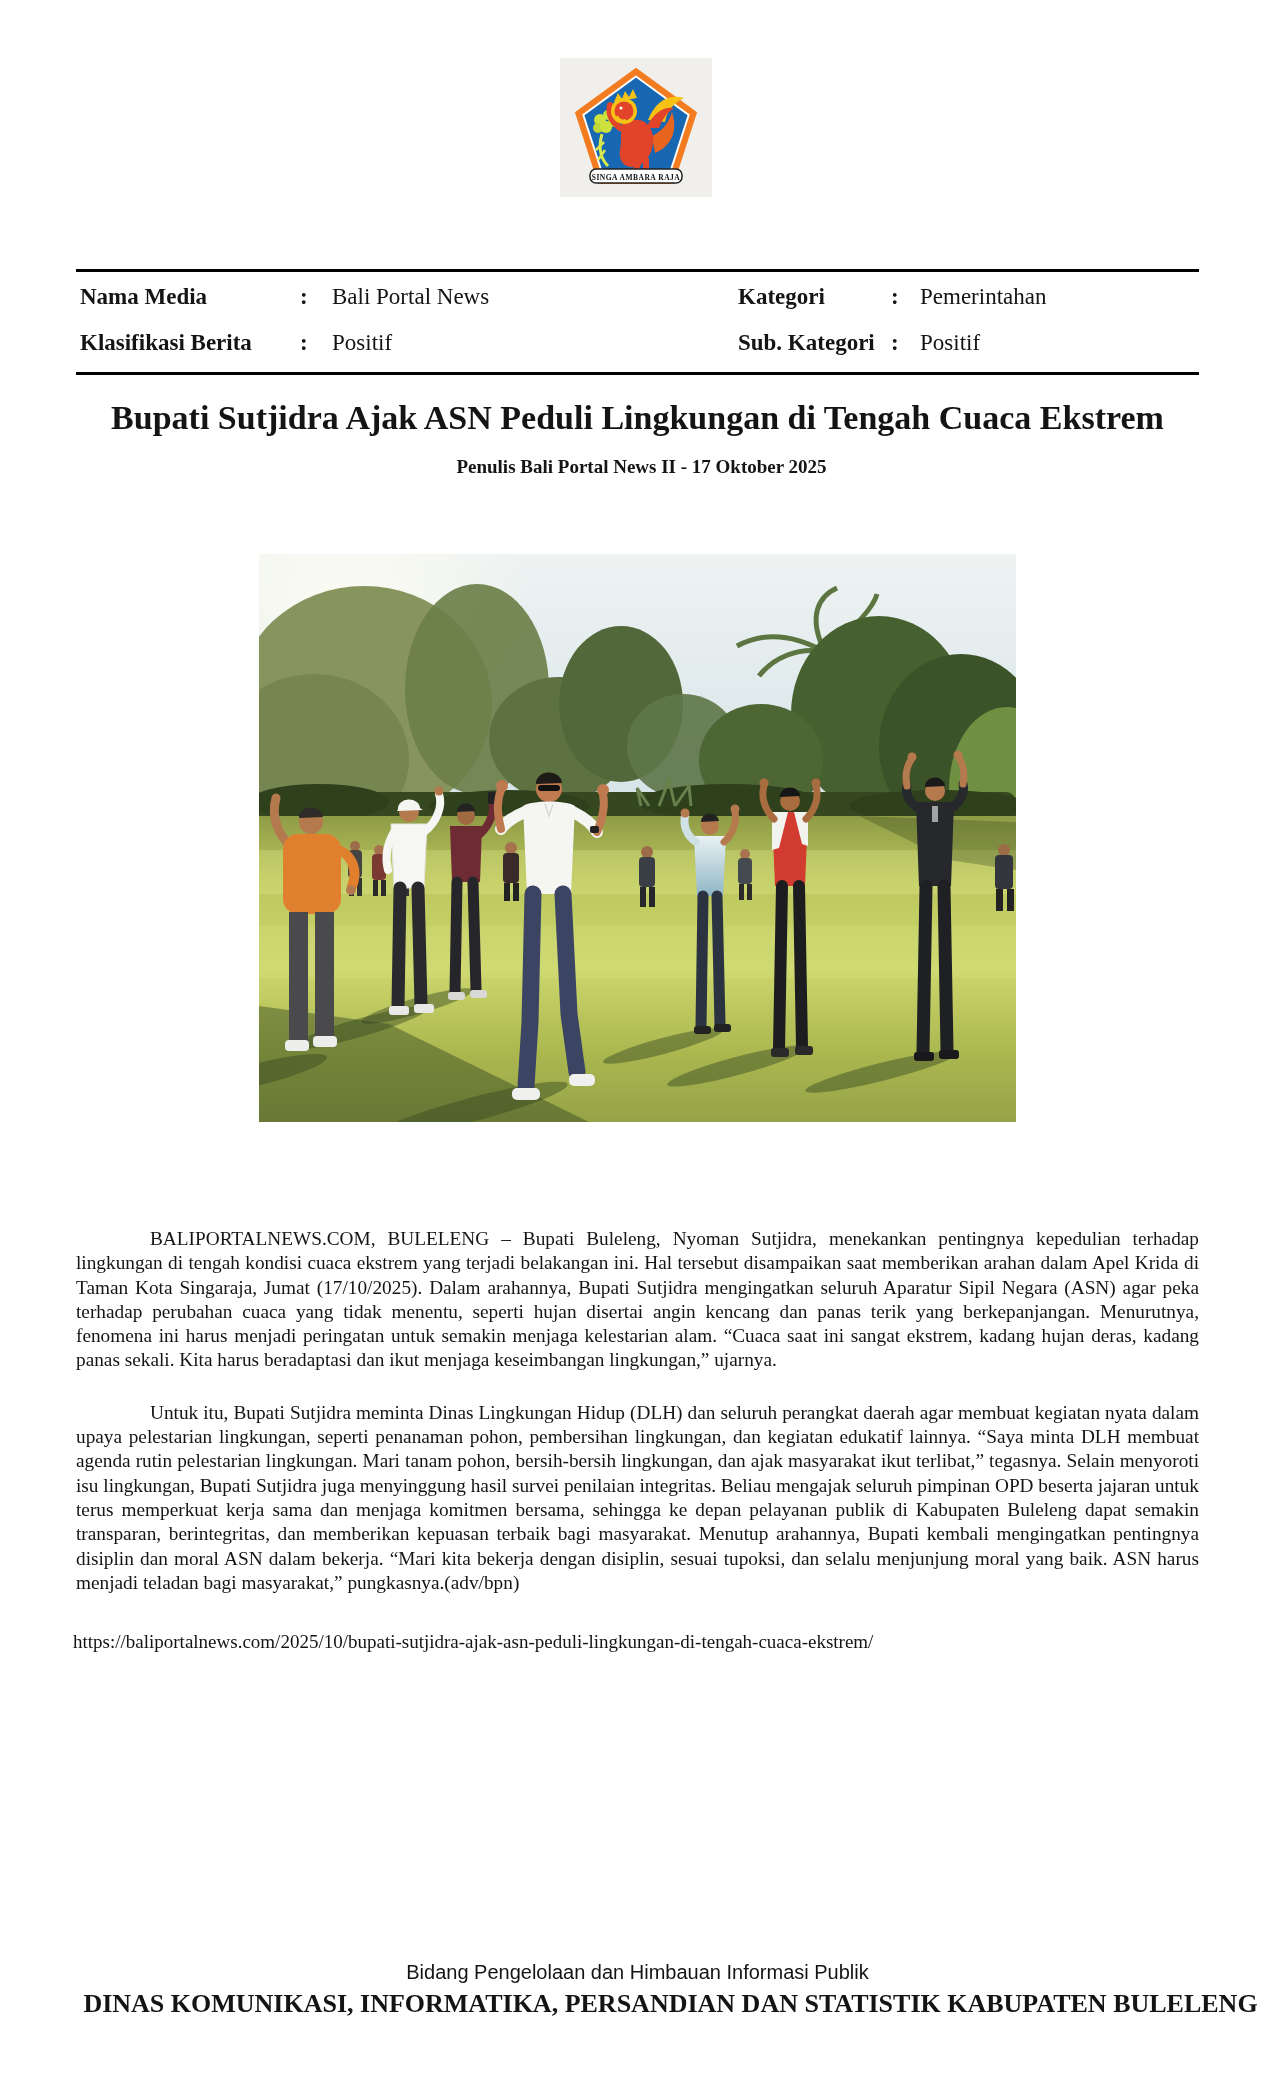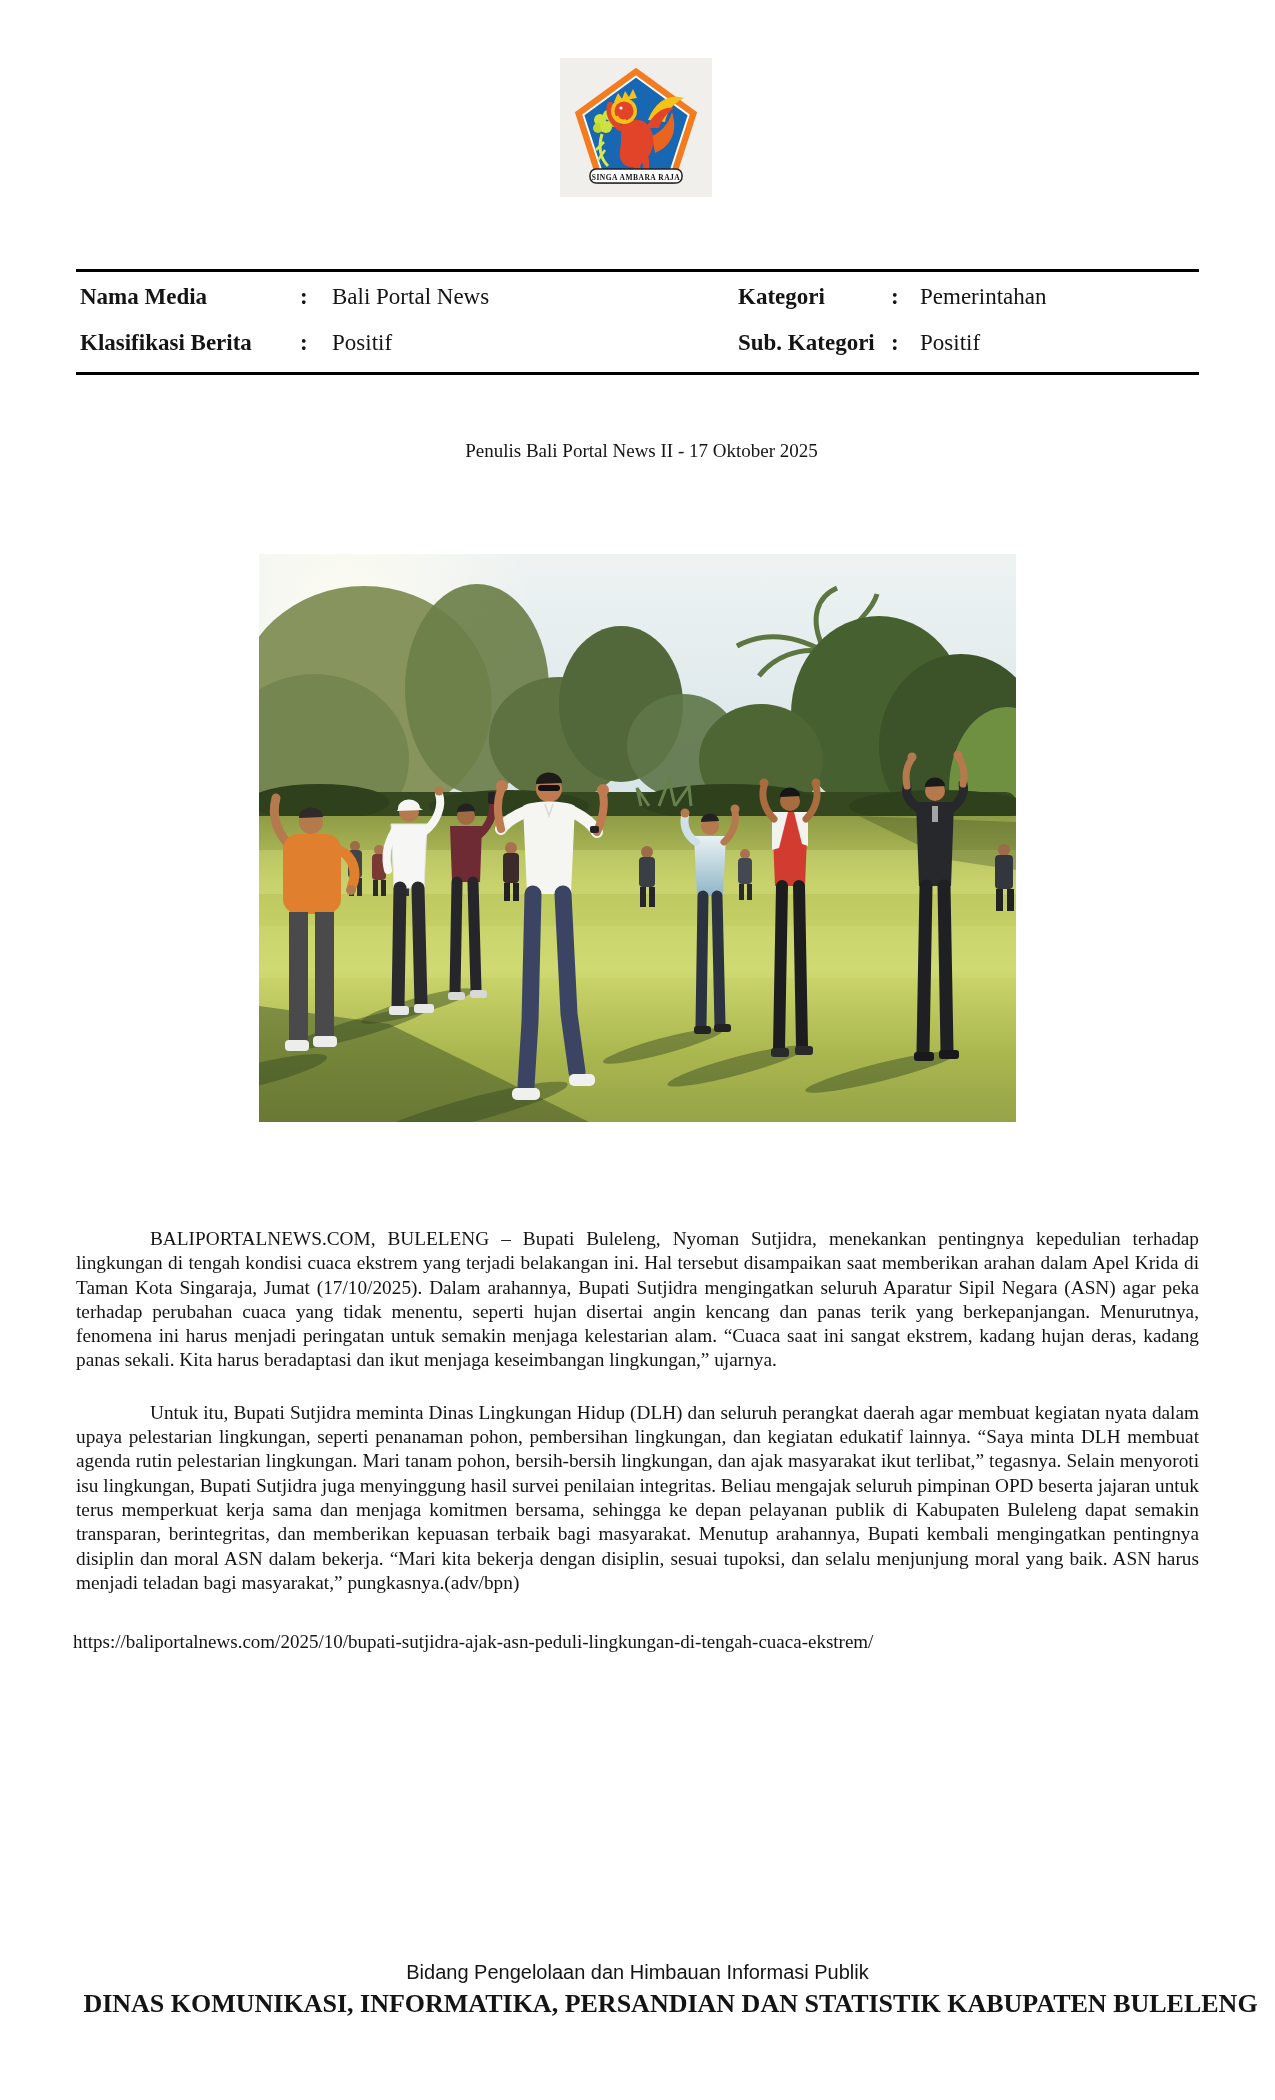--- a/index.html
+++ b/index.html
@@ -52,24 +52,24 @@
   .mc-r-value { left: 920px; }
   .article-title {
     position: absolute;
     left: 0; top: 399px; width: 100%;
     text-align: center;
     font-size: 34px;
     font-weight: bold;
   }
   .byline {
     position: absolute;
-    left: 0; top: 440px; width: 100%;
+    left: 0; top: 456px; width: 100%;
     text-align: center;
     font-size: 19px;
-    font-weight: normal;
+    font-weight: bold;
     padding-left: 8px;
   }
   .photo {
     position: absolute;
     left: 259px; top: 554px;
     width: 757px; height: 568px;
     overflow: hidden;
   }
   .photo svg { display: block; }
   .body-text {
@@ -160,20 +160,21 @@
     <span class="meta-cell meta-row2 mc-l-label meta-label">Klasifikasi Berita</span>
     <span class="meta-cell meta-row2 mc-l-colon">:</span>
     <span class="meta-cell meta-row2 mc-l-value">Positif</span>
 
     <span class="meta-cell meta-row2 mc-r-label meta-label">Sub. Kategori</span>
     <span class="meta-cell meta-row2 mc-r-colon">:</span>
     <span class="meta-cell meta-row2 mc-r-value">Positif</span>
   </div>
   <div class="rule rule-2"></div>
 
+  <h2 class="article-title">Bupati Sutjidra Ajak ASN Peduli Lingkungan di Tengah Cuaca Ekstrem</h2>
   <div class="byline">Penulis Bali Portal News II - 17 Oktober 2025</div>
 
   <div class="photo">
     <svg width="757" height="568" viewBox="0 0 757 568" preserveAspectRatio="none">
       <defs>
         <linearGradient id="skyG" x1="0" y1="0" x2="0" y2="1">
           <stop offset="0" stop-color="#eef3f2"></stop>
           <stop offset="1" stop-color="#d4e2e7"></stop>
         </linearGradient>
         <linearGradient id="grassG" x1="0" y1="0" x2="0" y2="1">

